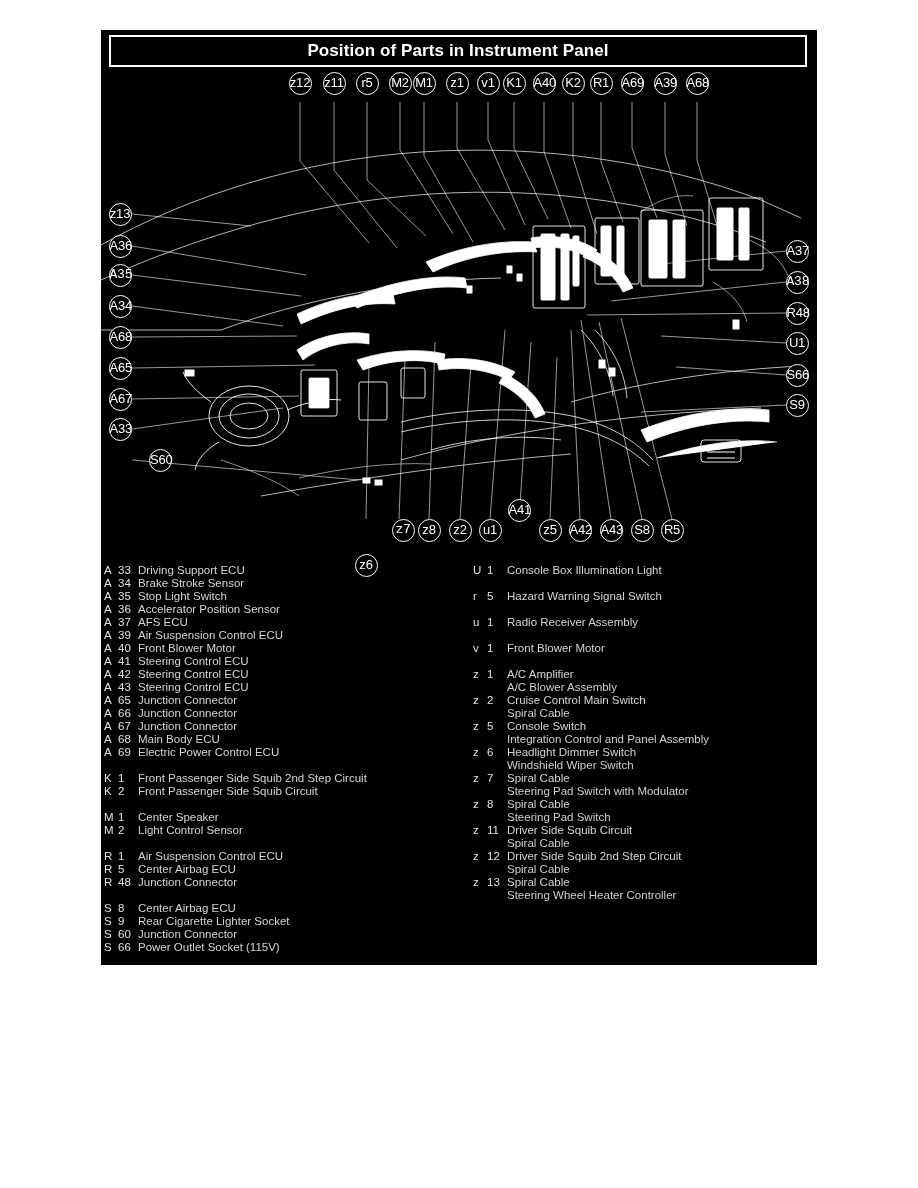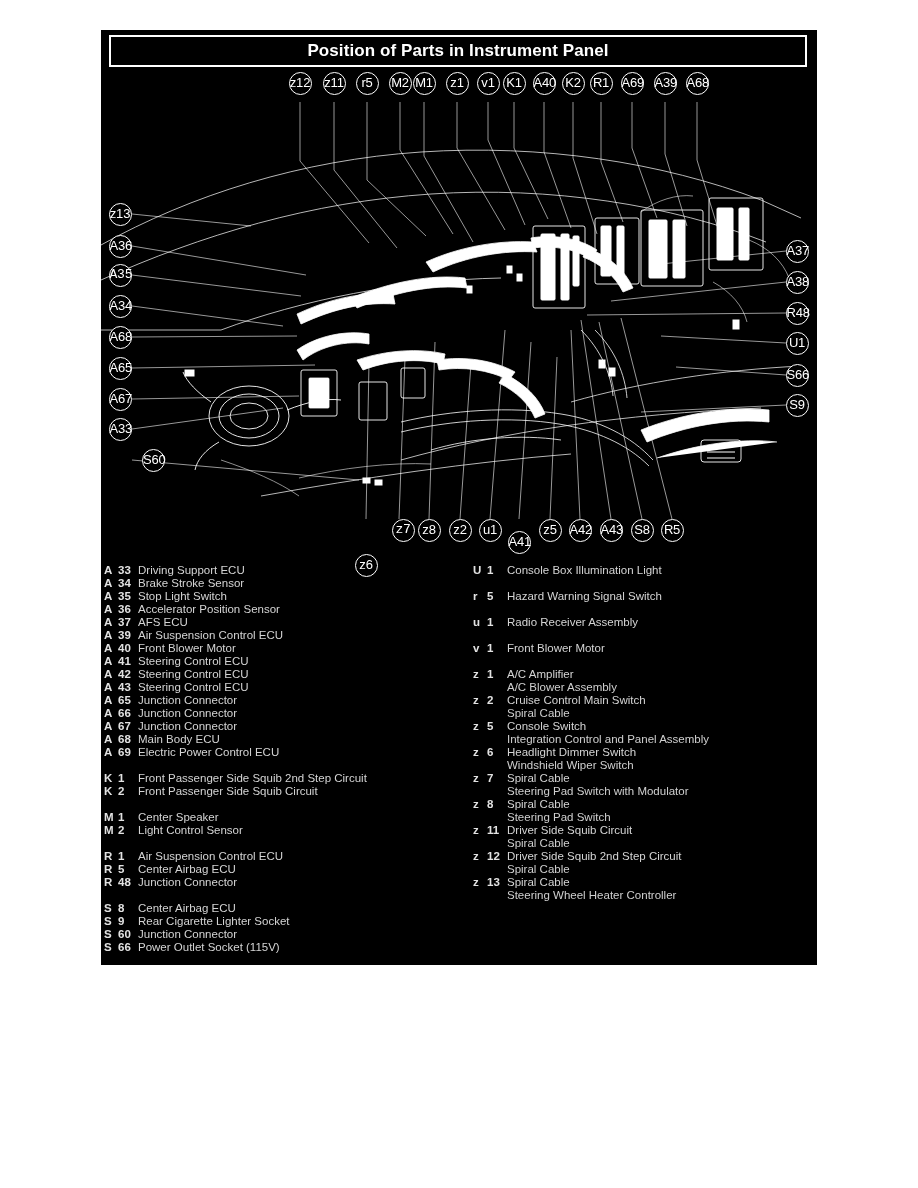--- a/index.html
+++ b/index.html
@@ -102,21 +102,20 @@
     display: flex;
     align-items: baseline;
     height: 13px;
     white-space: nowrap;
   }
   .legend-code {
     display: inline-block;
     width: 34px;
     flex: 0 0 34px;
     color: #e2e2e2;
-    font-weight: bold;
   }
   .legend-code .c-letter {
     display: inline-block;
     width: 14px;
   }
   .legend-name {
     color: #d4d4d4;
   }
   .legend-sub {
     height: 13px;
@@ -298,33 +297,33 @@
         <div class="node" style="left: 564px; top: 53px;">A39</div>
         <div class="node" style="left: 596px; top: 53px;">A68</div>
         <div class="node" style="left: 19px; top: 184px;">z13</div>
         <div class="node" style="left: 19px; top: 216px;">A36</div>
         <div class="node" style="left: 19px; top: 245px; font-family: Liberation Mono, monospace;">A35</div>
         <div class="node" style="left: 19px; top: 276px;">A34</div>
         <div class="node" style="left: 19px; top: 307px;">A68</div>
         <div class="node" style="left: 19px; top: 338px;">A65</div>
         <div class="node" style="left: 19px; top: 369px;">A67</div>
         <div class="node" style="left: 19px; top: 399px;">A33</div>
-        <div class="node" style="left: 19px; top: 430px; margin-left: 22px;">S60</div>
+        <div class="node" style="left: 26px; top: 430px; margin-left: 22px;">S60</div>
         <div class="node" style="left: 696px; top: 221px;">A37</div>
-        <div class="node" style="left: 696px; top: 252px;">A38</div>
+        <div class="node" style="left: 696px; top: 252px; font-family: Liberation Mono, monospace;">A38</div>
         <div class="node" style="left: 696px; top: 283px;">R48</div>
         <div class="node" style="left: 696px; top: 313px;">U1</div>
         <div class="node" style="left: 696px; top: 345px;">S66</div>
         <div class="node" style="left: 696px; top: 375px;">S9</div>
         <div class="node" style="left: 265px; top: 500px; margin-top: 24px;">z6</div>
         <div class="node" style="left: 302px; top: 500px; font-family: Liberation Mono, monospace;">z7</div>
         <div class="node" style="left: 328px; top: 500px;">z8</div>
         <div class="node" style="left: 359px; top: 500px;">z2</div>
         <div class="node" style="left: 389px; top: 500px;">u1</div>
-        <div class="node" style="left: 418px; top: 512px; text-align: right;">A41</div>
+        <div class="node" style="left: 418px; top: 480px; text-align: right;">A41</div>
         <div class="node" style="left: 449px; top: 500px;">z5</div>
         <div class="node" style="left: 479px; top: 500px;">A42</div>
         <div class="node" style="left: 510px; top: 500px;">A43</div>
         <div class="node" style="left: 541px; top: 500px;">S8</div>
         <div class="node" style="left: 571px; top: 500px;">R5</div>
       </div>
 
   </div>
 
   <div id="legend-left" class="legend-col">

